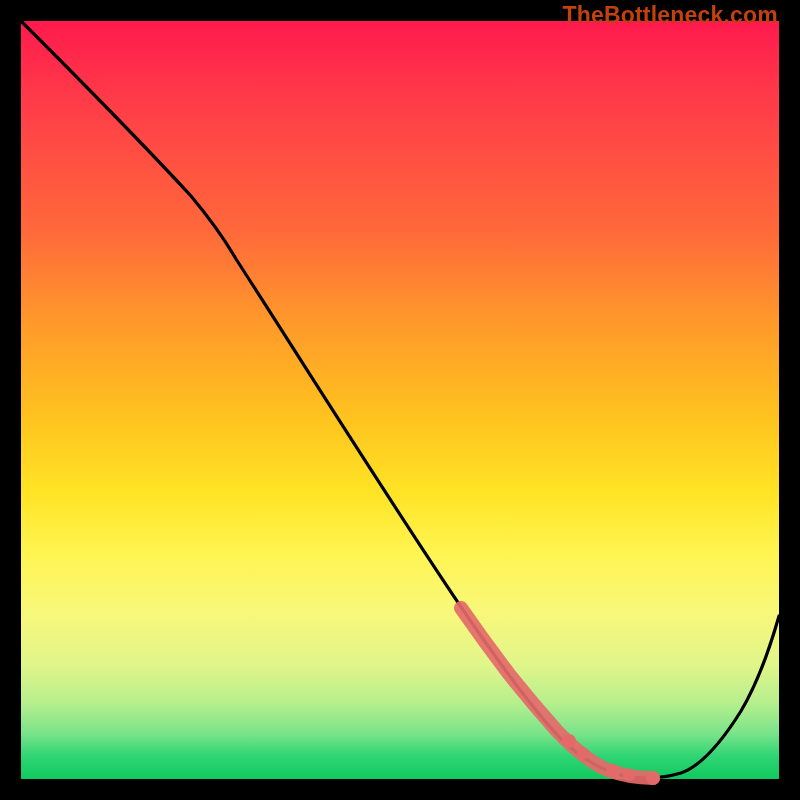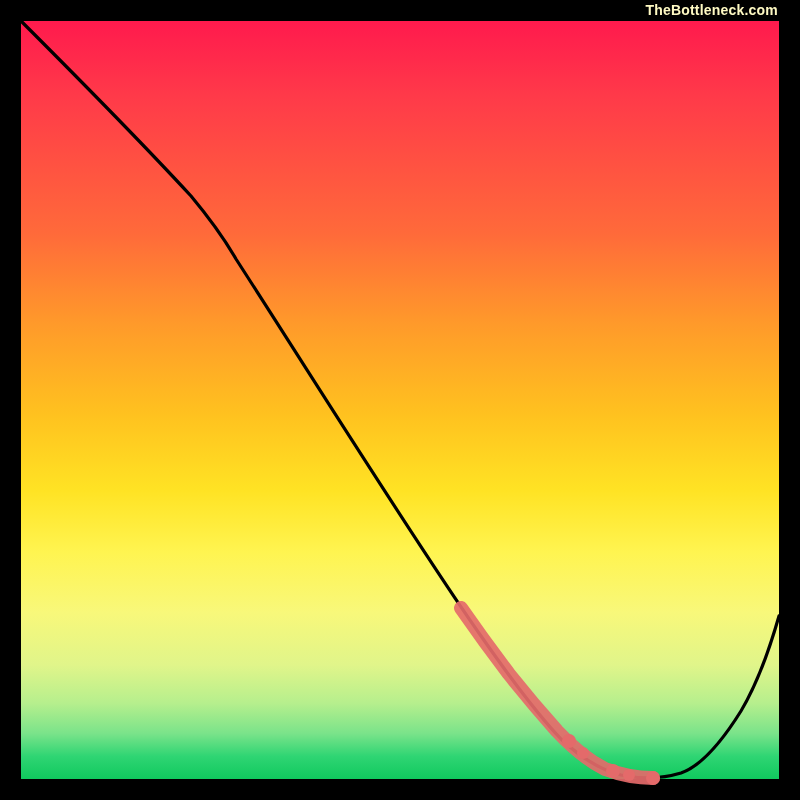--- a/index.html
+++ b/index.html
@@ -28,23 +28,23 @@
       #b6ef8d 90%,
       #7ae38a 94%,
       #2fd573 97%,
       #10c95e 100%
     );
   }
   .watermark {
     position: absolute;
     top: 2px; right: 22px;
     font-family: Arial, Helvetica, sans-serif;
-    font-size: 14px;
+    font-size: 23px;
     font-weight: 600;
-    color: #fef9c3;
+    color: #c2410c;
     letter-spacing: 0.2px;
   }
   svg.curve {
     position: absolute;
     left: 21px; top: 21px;
     width: 758px; height: 758px;
     overflow: visible;
   }
 </style>
 </head>

